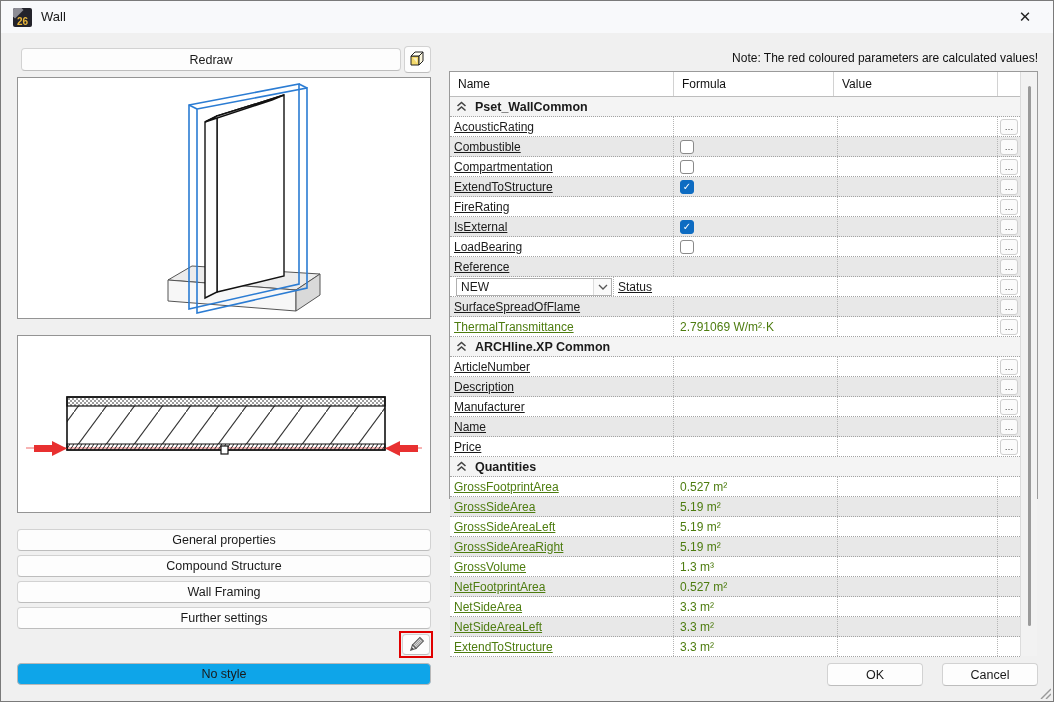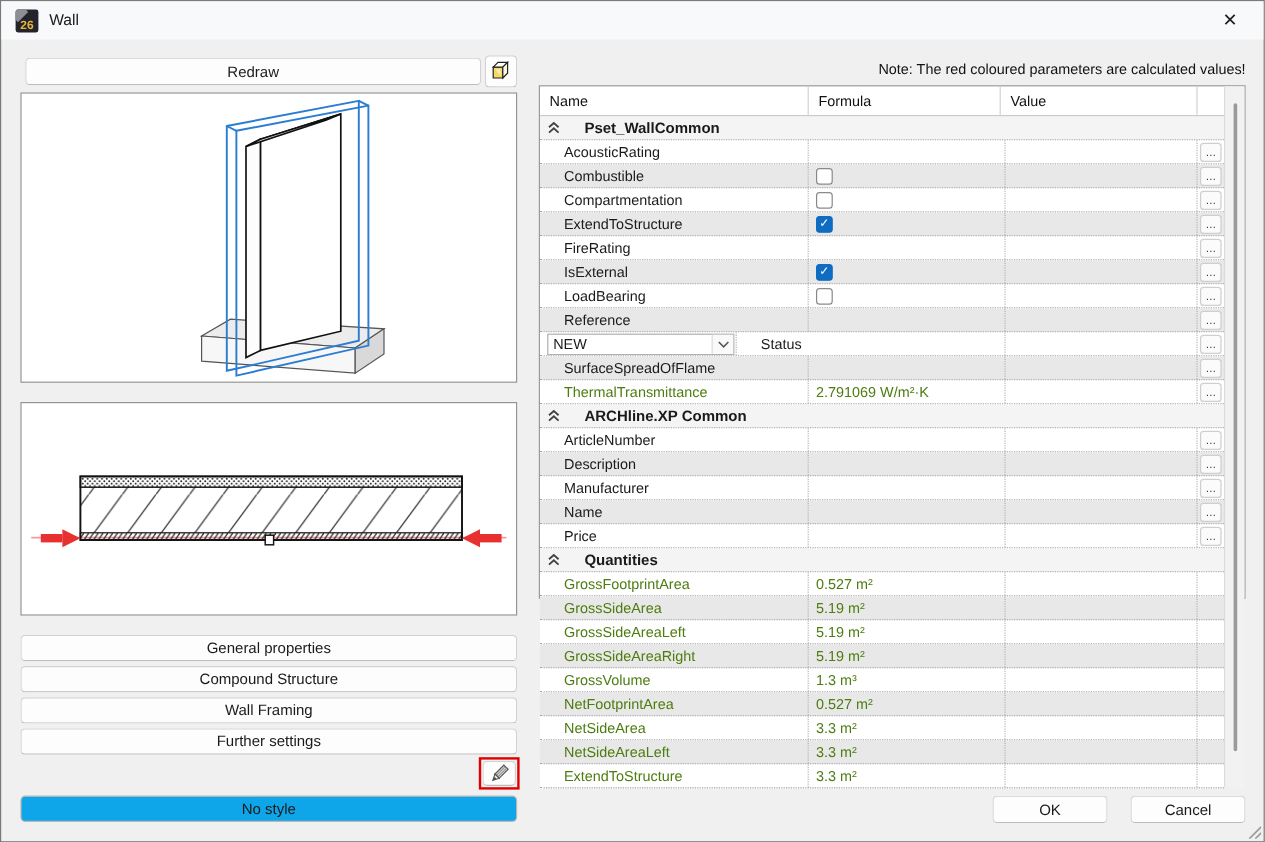--- a/index.html
+++ b/index.html
@@ -39,23 +39,23 @@
   .ptable { position:absolute; left:448px; top:70px; width:589px; height:428px; background:#fff;
             border:1px solid #9a9a9a; }
   .thead { display:flex; height:25px; border-bottom:1px solid #bdbdbd; }
   .thead .hc { font-size:12px; color:#111; padding:5px 0 0 8px; border-right:1px solid #d2d2d2; }
   .hc.c-name { width:224px; } .hc.c-value { width:164px; } .hc.c-formula { width:160px; }
   .hc.c-last { width:21px; border-right:none; }
   .tbody { position:absolute; left:0; top:25px; width:570px; }
   .trow { display:flex; height:20px; align-items:center; border-bottom:1px dotted #a3a3a3;
           font-size:12px; color:#1a1a1a; background:#fff; }
   .trow.stripe { background:#e8e8e8; }
-  .trow.section { background:#f4f4f4; font-weight:bold; padding-left:6px; gap:20px; font-size:12.5px; }
+  .trow.section { background:#f4f4f4; font-weight:bold; padding-left:6px; gap:8px; font-size:12.5px; }
   .cell { height:100%; display:flex; align-items:center; overflow:hidden; white-space:nowrap; }
-  .cell.name { width:224px; padding-left:20px; border-right:1px dotted #b5b5b5; }
+  .cell.name { width:224px; padding-left:4px; border-right:1px dotted #b5b5b5;text-decoration:underline; }
   .cell.value { width:164px; padding-left:6px; border-right:1px dotted #b5b5b5; }
   .cell.formula { width:160px; border-right:1px dotted #b5b5b5; }
   .dots { width:22px; height:100%; display:flex; align-items:center; justify-content:center; }
   .dots .dbtn { width:18px; height:16px; background:#fbfbfb; border:1px solid #cfcfcf; border-radius:3px;
                 font-size:9px; line-height:10px; color:#333; display:flex; align-items:center;
                 justify-content:center; cursor:pointer; }
   .red { color:#4d7c0f; }
   .cb { width:14px; height:14px; border:1px solid #8a8a8a; border-radius:3px; background:#fff; }
   .cb.on { background:#0e6cc2; border-color:#0e6cc2; color:#fff; font-size:10px; font-weight:bold;
            display:flex; align-items:center; justify-content:center; line-height:10px; }

